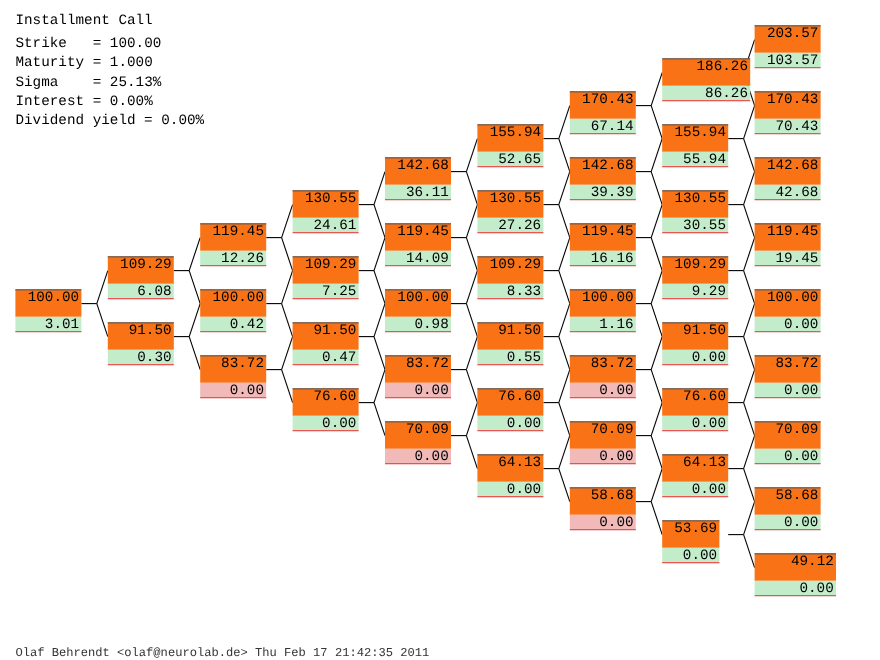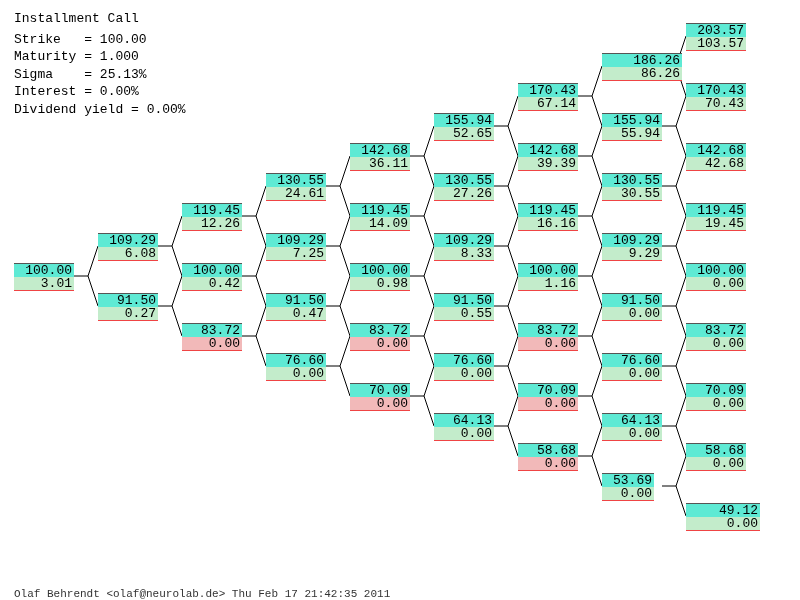--- a/index.html
+++ b/index.html
@@ -30,21 +30,21 @@
     height: 600px;
   }
   .node {
     position: absolute;
     width: 60px;
     text-align: right;
     line-height: 1.0;
     font-size: 13px;
     z-index: 2;
   }
-  .top { background: #5eead4; padding: 0 2px 0 2px; border-top: 1px solid #555; }
+  .top { background: #f97316; padding: 0 2px 11px 2px; border-top: 1px solid #555; }
   .bot { padding: 0 2px 0 2px; border-bottom: 1px solid #ef4444; }
   .g { background: #c3eccb; }
   .r { background: #f2b9b9; }
   svg.lines {
     position: absolute;
     top: 0; left: 0;
     width: 800px; height: 600px;
     z-index: 1;
   }
   .footer {
@@ -183,21 +183,21 @@
 <div class="node" style="left: 14px; top: 263px; width: 60px;">
       <div class="top">100.00</div>
       <div class="bot g">3.01</div>
     </div>
     <div class="node" style="left: 98px; top: 233px; width: 60px;">
       <div class="top">109.29</div>
       <div class="bot g">6.08</div>
     </div>
     <div class="node" style="left: 98px; top: 293px; width: 60px;">
       <div class="top">91.50</div>
-      <div class="bot g">0.27</div>
+      <div class="bot g">0.30</div>
     </div>
     <div class="node" style="left: 182px; top: 203px; width: 60px;">
       <div class="top">119.45</div>
       <div class="bot g">12.26</div>
     </div>
     <div class="node" style="left: 182px; top: 263px; width: 60px;">
       <div class="top">100.00</div>
       <div class="bot g">0.42</div>
     </div>
     <div class="node" style="left: 182px; top: 323px; width: 60px;">

